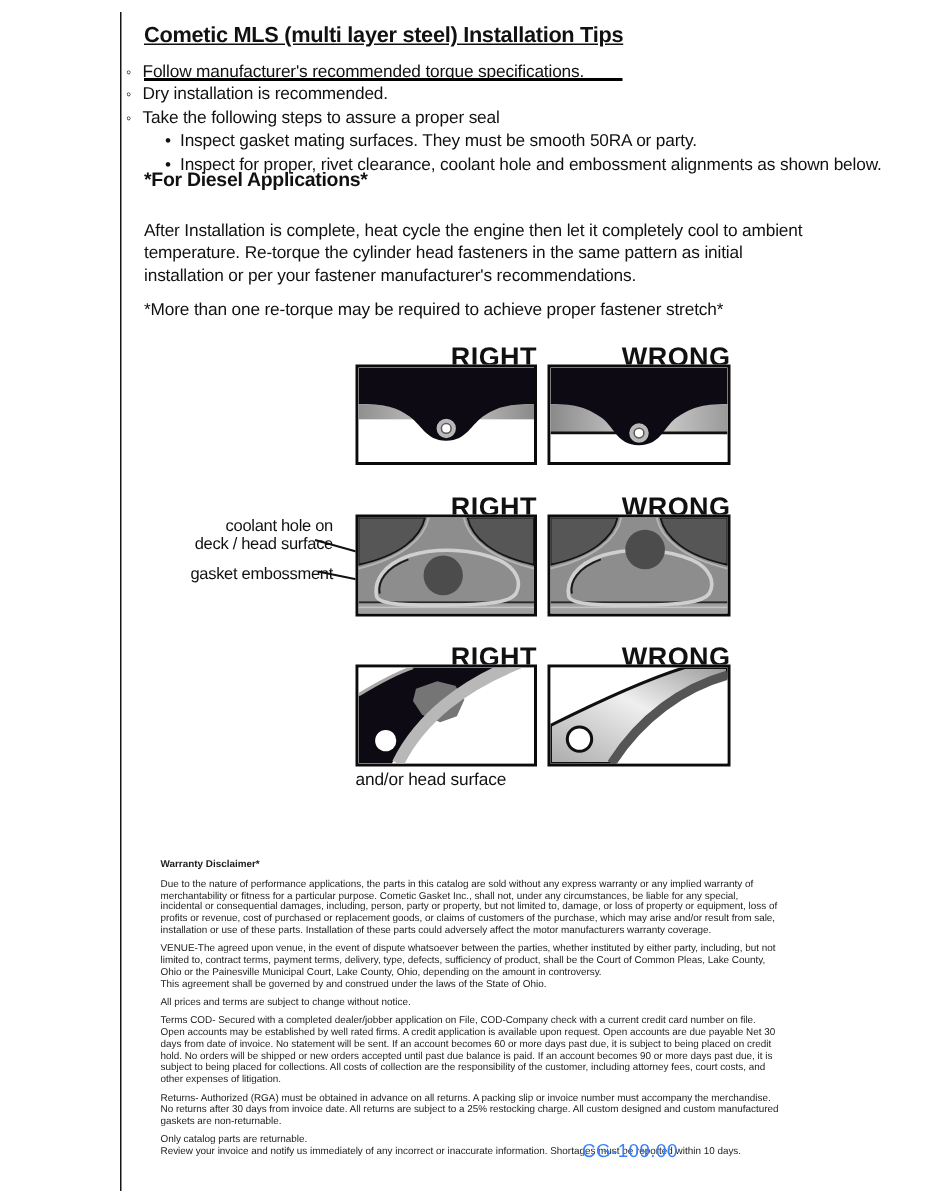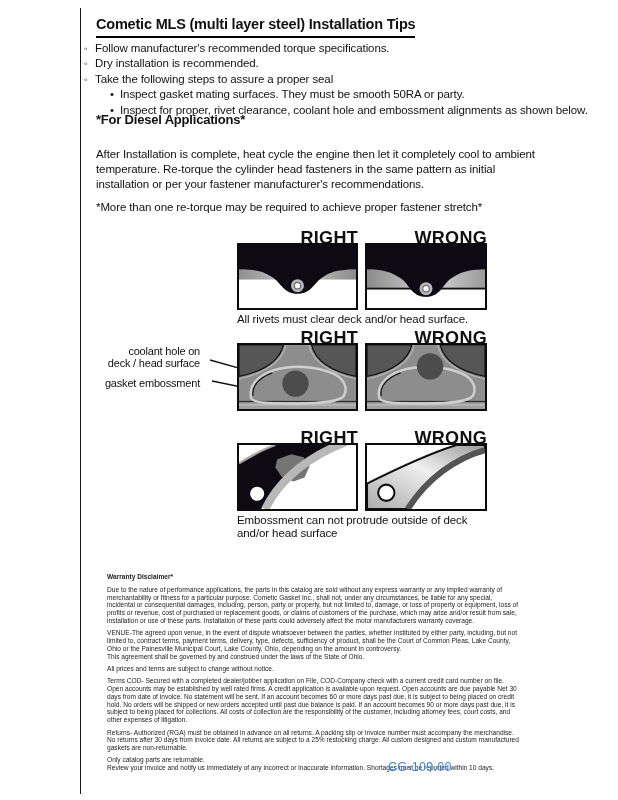--- a/index.html
+++ b/index.html
@@ -4,35 +4,35 @@
 <style>
   html,body{margin:0;padding:0;background:#e8e8e8;}
   .page{
     position:relative;width:618px;height:800px;background:#fff;
     font-family:"Liberation Sans","DejaVu Sans",sans-serif;color:#111;
     overflow:hidden;margin:0 auto;
   }
   .edge-line{position:absolute;left:80px;top:8px;width:1.3px;height:786px;background:#161616;}
   .title{
     position:absolute;left:96px;top:16px;font-size:14.5px;font-weight:bold;
-    letter-spacing:-0.2px;border-bottom:2px solid #000;padding-bottom:4px;white-space:nowrap;
+    letter-spacing:-0.2px;border-bottom:2px solid #000;padding-bottom:20px;white-space:nowrap;text-decoration:underline;
   }
   .tips{position:absolute;left:84px;top:41px;font-size:11.5px;letter-spacing:-0.1px;}
   .tip-row{display:flex;line-height:15.4px;}
   .tip-row .g1{width:11px;font-size:10px;flex:0 0 11px;}
   .tip-sub{display:flex;line-height:15.4px;padding-left:26px;}
   .tip-sub .g2{width:10px;flex:0 0 10px;}
   .diesel{position:absolute;left:96px;top:112px;width:452px;font-size:11.5px;line-height:15px;letter-spacing:-0.1px;}
   .diesel h2{font-size:13px;margin:0 0 20px 0;letter-spacing:-0.2px;}
   .diesel p{margin:0 0 8px 0;}
   .dg-label{position:absolute;font-size:18px;font-weight:bold;text-align:right;letter-spacing:0.3px;}
   .dg-box{position:absolute;border:2.5px solid #0b0b0b;box-sizing:border-box;background:#fff;}
   .dg-box svg{display:block;width:100%;height:100%;}
   .dg-caption{position:absolute;left:237px;font-size:11.5px;line-height:12.5px;letter-spacing:-0.1px;white-space:nowrap;}
-  .side-label{position:absolute;left:86px;width:114px;text-align:right;font-size:11px;line-height:12.3px;letter-spacing:-0.2px;}
+  .side-label{position:absolute;left:108px;width:114px;text-align:right;font-size:11px;line-height:12.3px;letter-spacing:-0.2px;}
   .leader{position:absolute;left:208px;top:348px;width:100px;height:55px;}
   .legal{position:absolute;left:107px;top:573px;width:413px;font-size:6.6px;line-height:7.8px;color:#1c1c1c;}
   .legal h3{font-size:6.6px;margin:0 0 5px 0;}
   .legal p{margin:0 0 4.5px 0;white-space:pre-line;}
   .doccode{position:absolute;left:388px;top:760px;font-size:12.5px;letter-spacing:0.3px;color:#3b82f6;}
 </style>
 </head>
 <body>
 
 <div class="page">
@@ -99,21 +99,20 @@
         </linearGradient>
       </defs>
       <rect width="116" height="62" fill="#fff"></rect>
       <rect y="24" width="116" height="19" fill="url(#g1b)"></rect>
       <rect y="42" width="116" height="1.8" fill="#101010"></rect>
       <path d="M0,0 H116 V24 C98,24 92,27 84,32 C74,38 73,51 58,51 C43,51 42,38 32,32 C24,27 18,24 0,24 Z" fill="#0d0a14"></path>
       <circle cx="58" cy="43" r="7" fill="#b9b9b9" stroke="#0d0a14" stroke-width="1.2"></circle>
       <circle cx="58" cy="43" r="3.2" fill="#fff" stroke="#5a5a5a" stroke-width="1"></circle>
     </svg>
   </div>
-  <div class="dg-caption" style="top:313px;">All rivets must clear deck and/or head surface.</div>
 
   <div class="side-label" style="top:345px;">
     <div>coolant hole on</div>
     <div>deck / head surface</div>
   </div>
   <div class="side-label" style="top:377px;">gasket embossment</div>
   <svg class="leader" viewBox="0 0 100 55">
     <line x1="2" y1="12" x2="88" y2="36" stroke="#111" stroke-width="1.3"></line>
     <line x1="4" y1="33" x2="58" y2="44" stroke="#111" stroke-width="1.3"></line>
   </svg>
@@ -174,21 +173,20 @@
             <stop offset="1" stop-color="#9a9a9a"></stop>
         </linearGradient>
       </defs>
       <rect width="116" height="63" fill="#fff"></rect>
       <path d="M0,38 C28,24 62,8 88,0 H116 V6 C88,14 60,34 42,63 H0 Z" fill="url(#g3)" stroke="#101010" stroke-width="2"></path>
       <path d="M40,63 C59,33 87,13 116,5" fill="none" stroke="#555" stroke-width="6"></path>
       <circle cx="19" cy="47" r="8" fill="#fff" stroke="#101010" stroke-width="2"></circle>
     </svg>
   </div>
   <div class="dg-caption" style="top:514px;">
-    <div>Embossment can not protrude outside of deck</div>
     <div>and/or head surface</div>
   </div>
 
   <div class="legal">
     <h3>Warranty Disclaimer*</h3>
     <p>Due to the nature of performance applications, the parts in this catalog are sold without any express warranty or any implied warranty of merchantability or fitness for a particular purpose.  Cometic Gasket Inc., shall not, under any circumstances, be liable for any special, incidental or consequential damages, including, person, party or property, but not limited to, damage, or loss of property or equipment, loss of profits or revenue, cost of purchased or replacement goods, or claims of customers of the purchase, which may arise and/or result from sale, installation or use of these parts.  Installation of these parts could adversely affect the motor manufacturers warranty coverage.</p>
     <p>VENUE-The agreed upon venue, in the event of dispute whatsoever between the parties, whether instituted by either party, including, but not limited to, contract terms, payment terms, delivery, type, defects, sufficiency of product, shall be the Court of Common Pleas, Lake County, Ohio or the Painesville Municipal Court, Lake County, Ohio, depending on the amount in controversy.
 This agreement shall be governed by and construed under the laws of the State of Ohio.</p>
     <p>All prices and terms are subject to change without notice.</p>
     <p>Terms COD- Secured with a completed dealer/jobber application on File, COD-Company check with a current credit card number on file.  Open accounts may be established by well rated firms.  A credit application is available upon request.  Open accounts are due payable Net 30 days from date of invoice.  No statement will be sent.  If an account becomes 60 or more days past due, it is subject to being placed on credit hold.  No orders will be shipped or new orders accepted until past due balance is paid.  If an account becomes 90 or more days past due, it is subject to being placed for collections.  All costs of collection are the responsibility of the customer, including attorney fees, court costs, and other expenses of litigation.</p>

